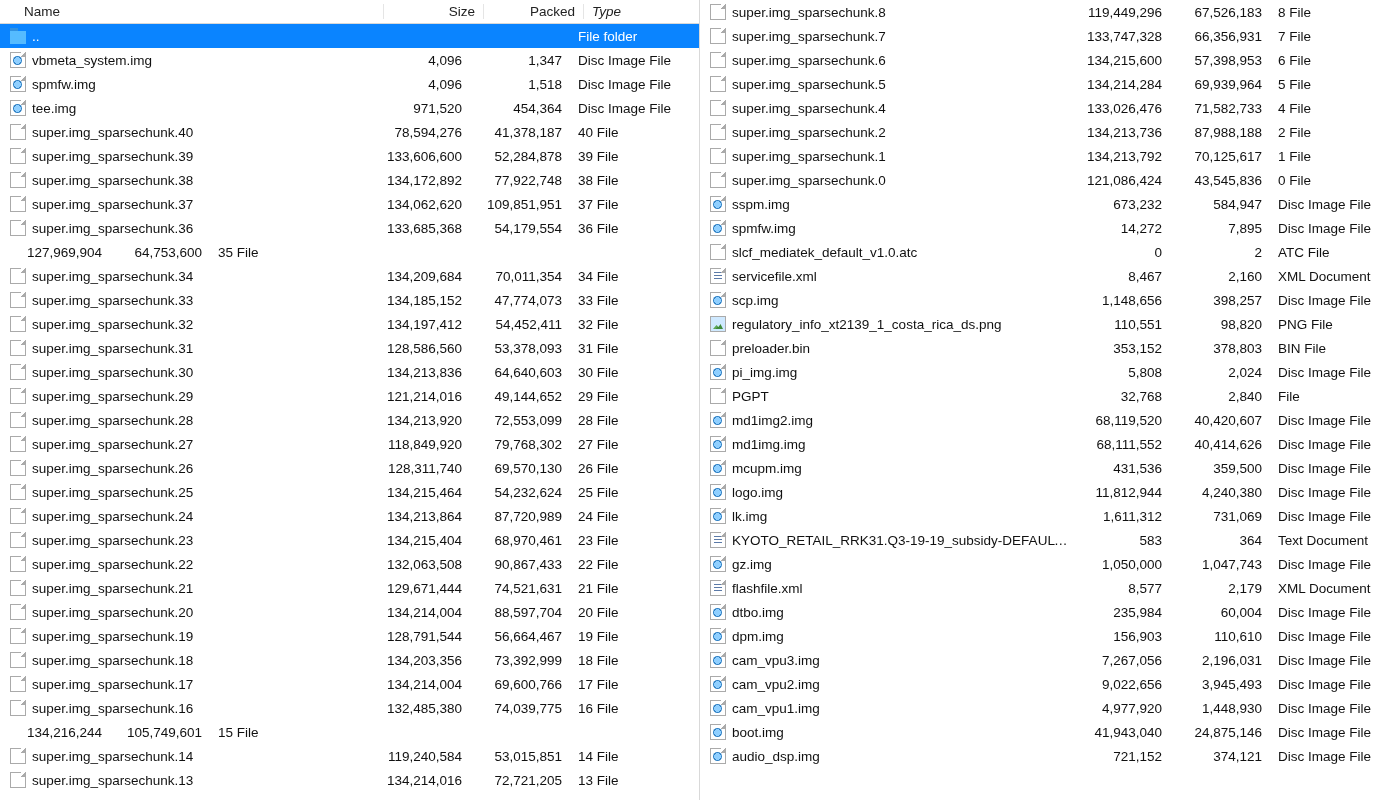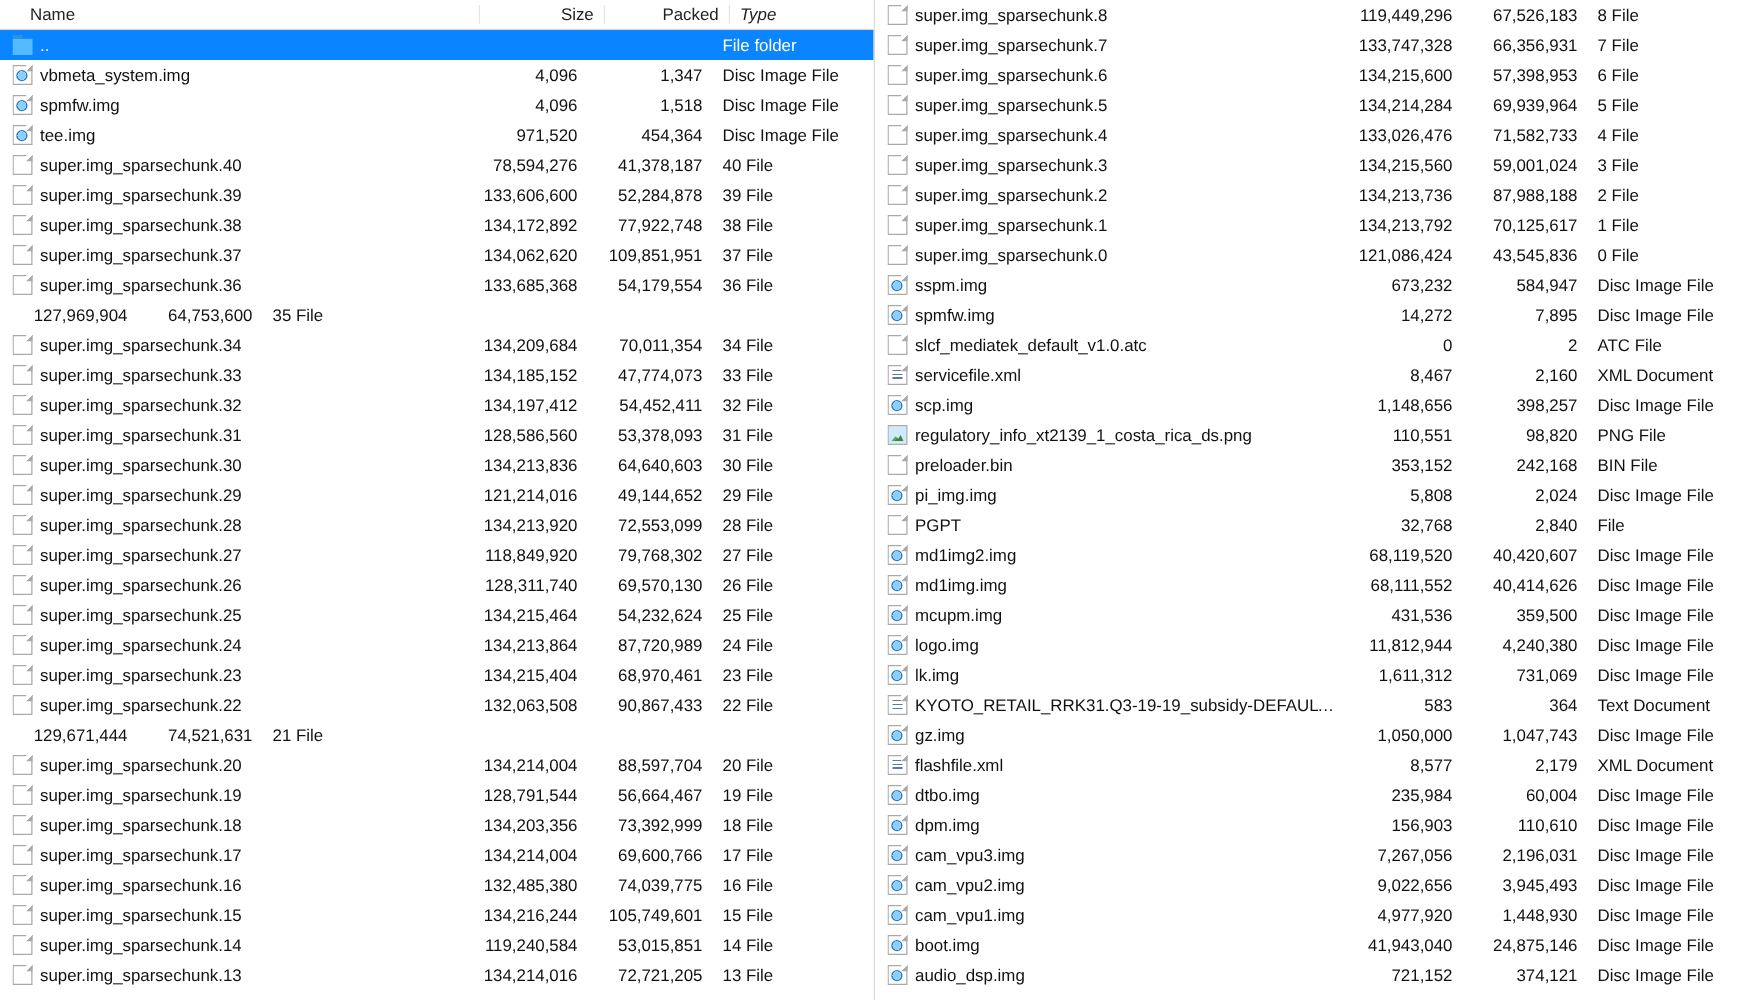--- a/index.html
+++ b/index.html
@@ -358,20 +358,24 @@
         <div class="file-row">
           <div class="col-name">
             <span class="icon file"></span>
             <span class="name-text">super.img_sparsechunk.22</span>
           </div>
           <div class="col-size">132,063,508</div>
           <div class="col-packed">90,867,433</div>
           <div class="col-type">22 File</div>
         </div>
         <div class="file-row">
+          <div class="col-name">
+            <span class="icon file"></span>
+            <span class="name-text">super.img_sparsechunk.21</span>
+          </div>
           <div class="col-size">129,671,444</div>
           <div class="col-packed">74,521,631</div>
           <div class="col-type">21 File</div>
         </div>
         <div class="file-row">
           <div class="col-name">
             <span class="icon file"></span>
             <span class="name-text">super.img_sparsechunk.20</span>
           </div>
           <div class="col-size">134,214,004</div>
@@ -408,24 +412,20 @@
         <div class="file-row">
           <div class="col-name">
             <span class="icon file"></span>
             <span class="name-text">super.img_sparsechunk.16</span>
           </div>
           <div class="col-size">132,485,380</div>
           <div class="col-packed">74,039,775</div>
           <div class="col-type">16 File</div>
         </div>
         <div class="file-row">
-          <div class="col-name">
-            <span class="icon file"></span>
-            <span class="name-text">super.img_sparsechunk.15</span>
-          </div>
           <div class="col-size">134,216,244</div>
           <div class="col-packed">105,749,601</div>
           <div class="col-type">15 File</div>
         </div>
         <div class="file-row">
           <div class="col-name">
             <span class="icon file"></span>
             <span class="name-text">super.img_sparsechunk.14</span>
           </div>
           <div class="col-size">119,240,584</div>
@@ -487,29 +487,20 @@
             <span class="icon file"></span>
             <span class="name-text">super.img_sparsechunk.4</span>
           </div>
           <div class="col-size">133,026,476</div>
           <div class="col-packed">71,582,733</div>
           <div class="col-type">4 File</div>
         </div>
         <div class="file-row">
           <div class="col-name">
             <span class="icon file"></span>
-            <span class="name-text">super.img_sparsechunk.3</span>
-          </div>
-          <div class="col-size">134,215,560</div>
-          <div class="col-packed">59,001,024</div>
-          <div class="col-type">3 File</div>
-        </div>
-        <div class="file-row">
-          <div class="col-name">
-            <span class="icon file"></span>
             <span class="name-text">super.img_sparsechunk.2</span>
           </div>
           <div class="col-size">134,213,736</div>
           <div class="col-packed">87,988,188</div>
           <div class="col-type">2 File</div>
         </div>
         <div class="file-row">
           <div class="col-name">
             <span class="icon file"></span>
             <span class="name-text">super.img_sparsechunk.1</span>
@@ -580,21 +571,21 @@
           <div class="col-size">110,551</div>
           <div class="col-packed">98,820</div>
           <div class="col-type">PNG File</div>
         </div>
         <div class="file-row">
           <div class="col-name">
             <span class="icon file"></span>
             <span class="name-text">preloader.bin</span>
           </div>
           <div class="col-size">353,152</div>
-          <div class="col-packed">242,168</div>
+          <div class="col-packed">378,803</div>
           <div class="col-type">BIN File</div>
         </div>
         <div class="file-row">
           <div class="col-name">
             <span class="icon disc"></span>
             <span class="name-text">pi_img.img</span>
           </div>
           <div class="col-size">5,808</div>
           <div class="col-packed">2,024</div>
           <div class="col-type">Disc Image File</div>

